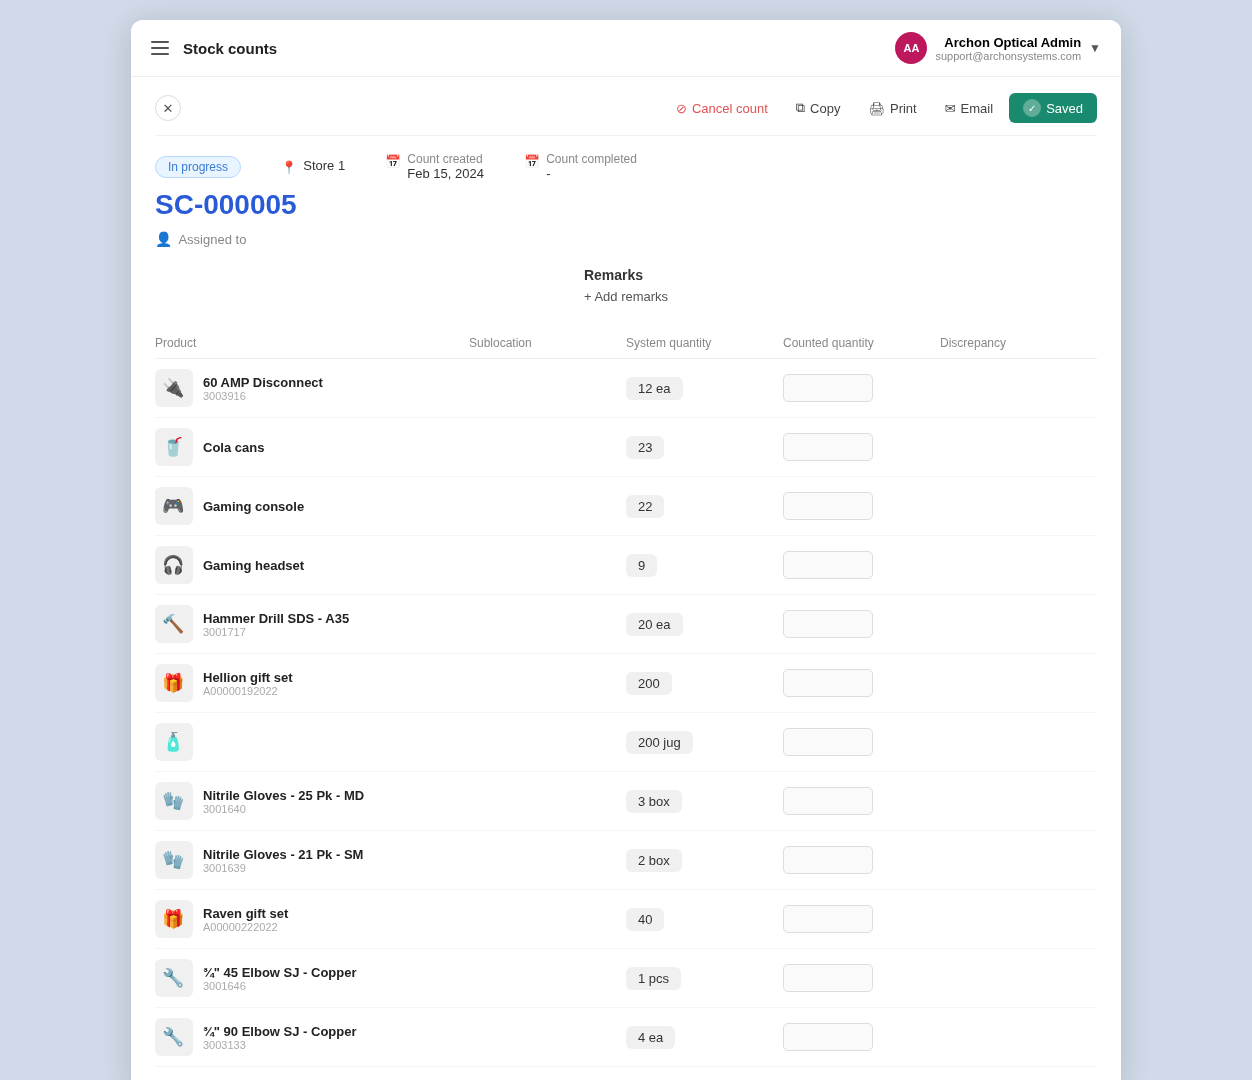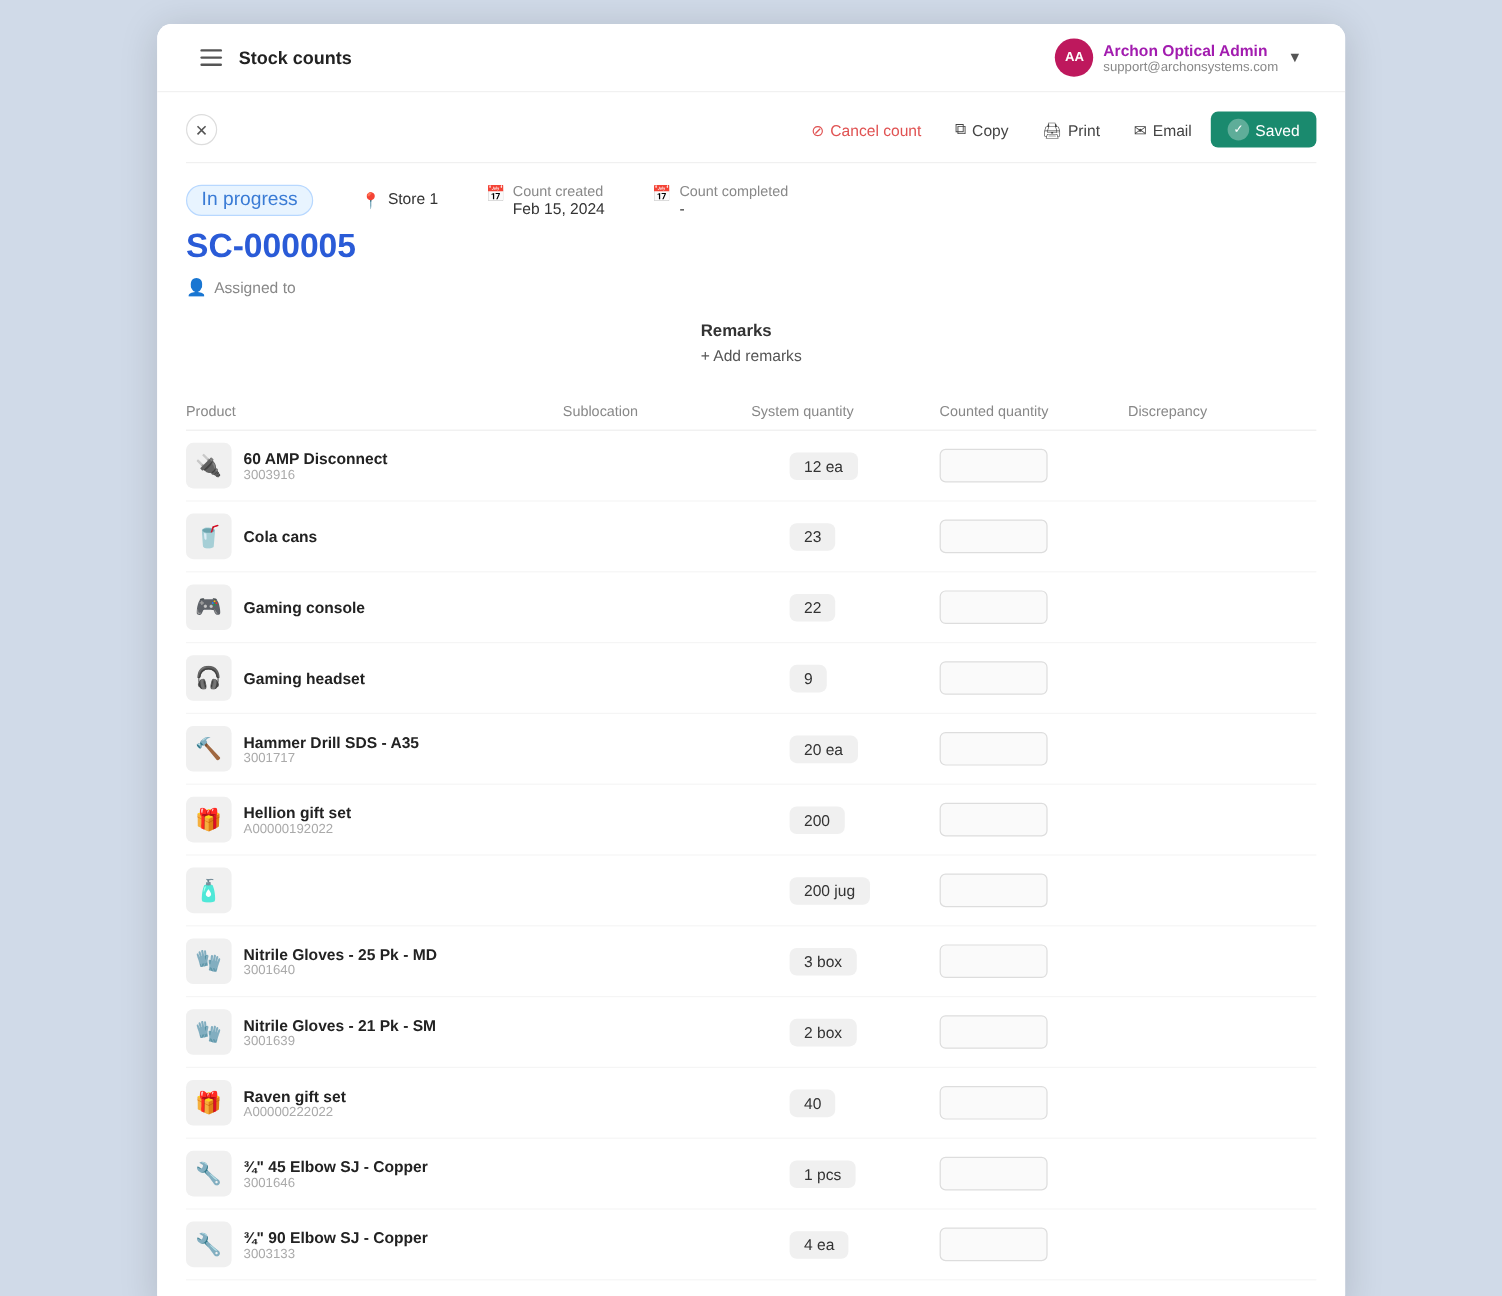--- a/index.html
+++ b/index.html
@@ -20,21 +20,21 @@
       min-height: 860px;
       overflow: hidden;
       display: flex;
       flex-direction: column;
     }
     
     .top-nav {
       display: flex;
       align-items: center;
       justify-content: space-between;
-      padding: 12px 36px;
+      padding: 12px 20px;
       border-bottom: 1px solid #eee;
       background: #fff;
     }
     .top-nav-left {
       display: flex;
       align-items: center;
       gap: 14px;
     }
     .hamburger-icon {
       display: flex;
@@ -71,21 +71,22 @@
       align-items: center;
       justify-content: center;
     }
     .user-info {
       display: flex;
       flex-direction: column;
     }
     .user-name {
       font-weight: 600;
       font-size: 13px;
-      color: #a21caf;
+      color: #000000;
+      text-align: right;
     }
     .user-email {
       font-size: 11px;
       color: #888;
     }
     .chevron-icon {
       color: #555;
       font-size: 12px;
       cursor: pointer;
     }
@@ -165,21 +166,21 @@
       align-items: center;
       gap: 40px;
       margin-bottom: 8px;
     }
     .status-badge {
       background: #e8f4ff;
       color: #3a7bd5;
       border: 1px solid #b8d8ff;
       border-radius: 20px;
       padding: 3px 12px;
-      font-size: 16px;
+      font-size: 12px;
       font-weight: 500;
     }
     .meta-item {
       display: flex;
       align-items: flex-start;
       gap: 6px;
     }
     .meta-icon { font-size: 13px; color: #888; margin-top: 2px; }
     .meta-label {
       font-size: 12px;
@@ -284,21 +285,20 @@
     }
     .qty-badge {
       display: inline-block;
       background: #f0f0f0;
       border-radius: 6px;
       padding: 4px 12px;
       font-size: 13px;
       color: #333;
       font-weight: 500;
       text-align: center;
-      margin-left: 32px;
     }
     .counted-input {
       width: 90px;
       height: 28px;
       border: 1px solid #ddd;
       border-radius: 5px;
       background: #fafafa;
     }
   </style>
 </head>

